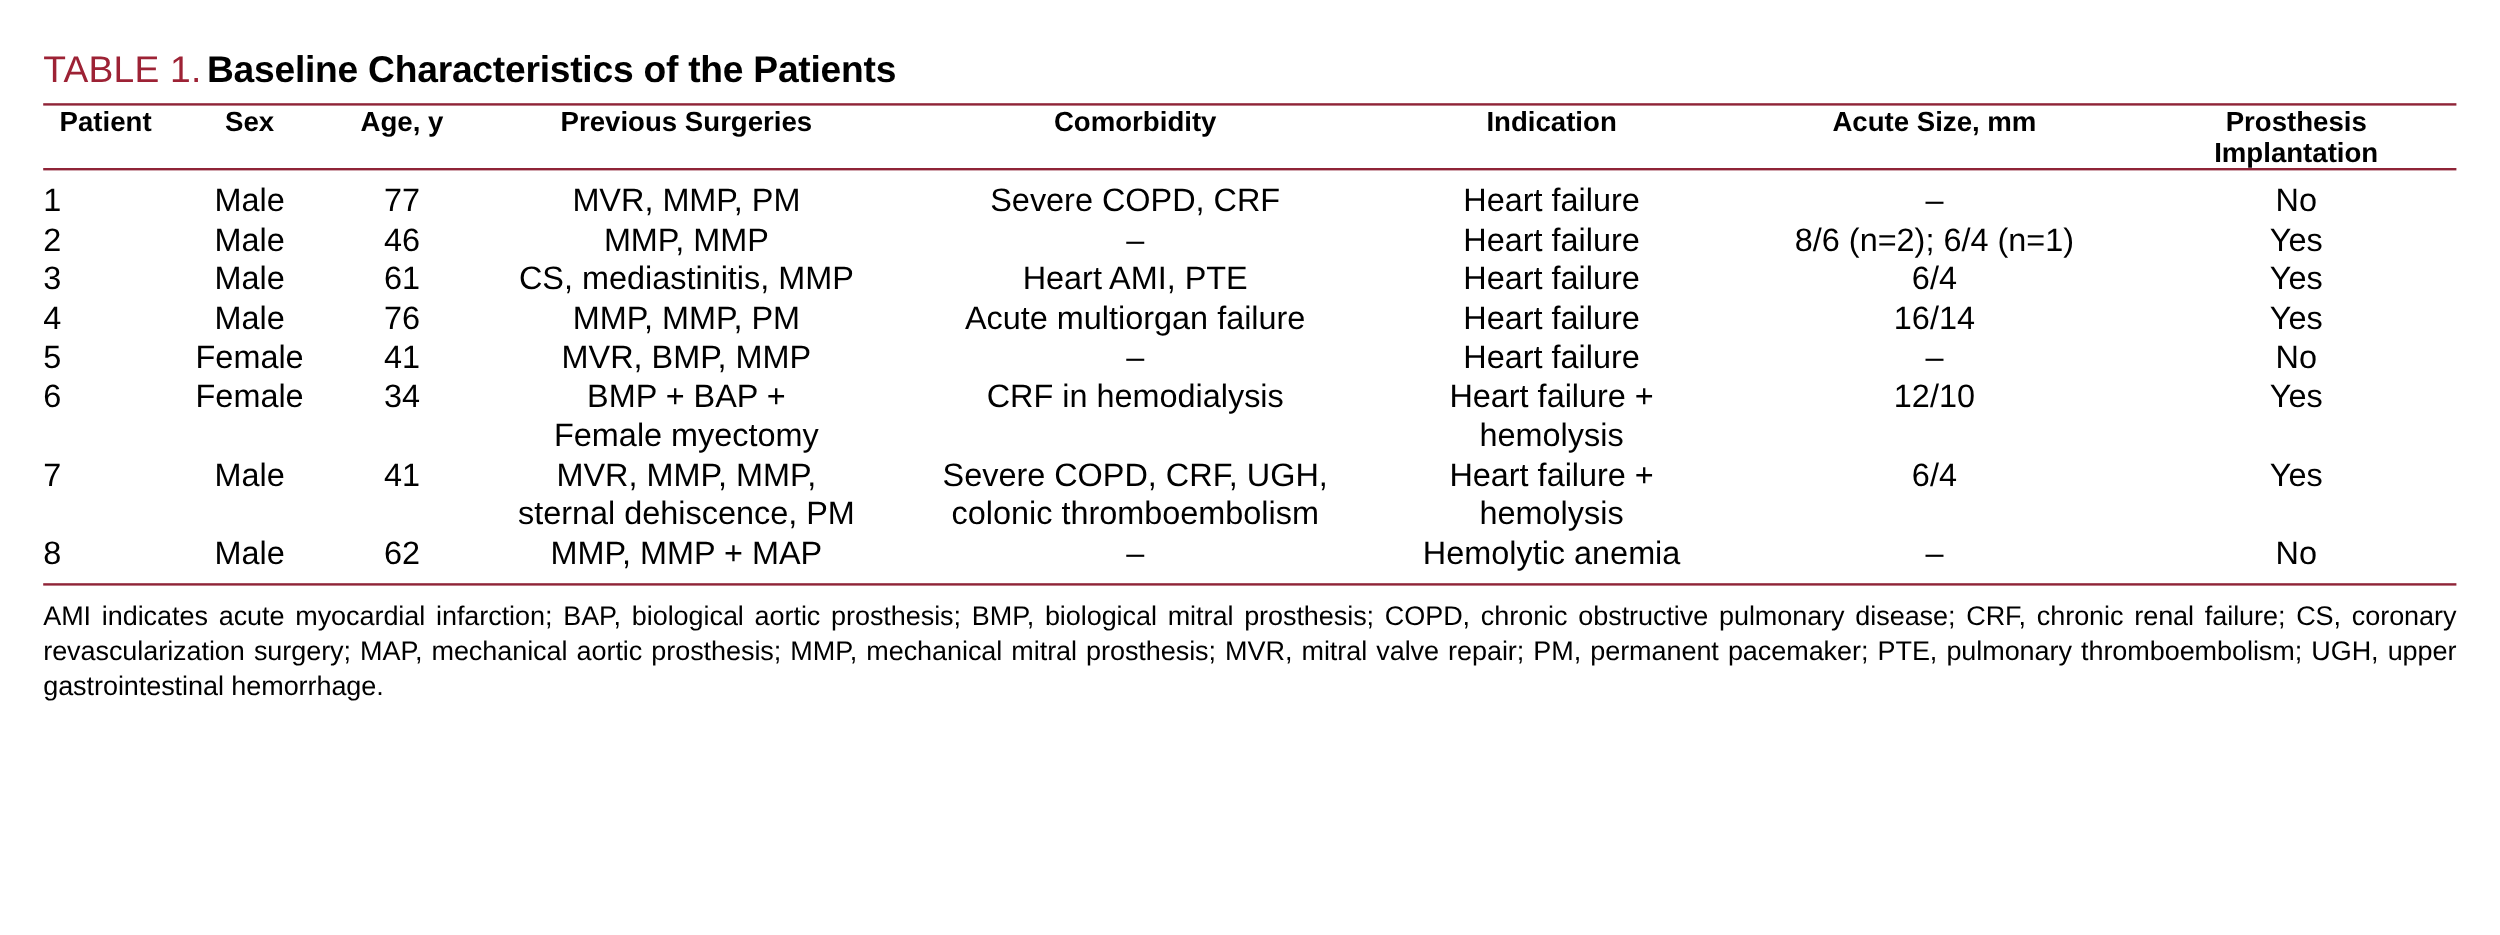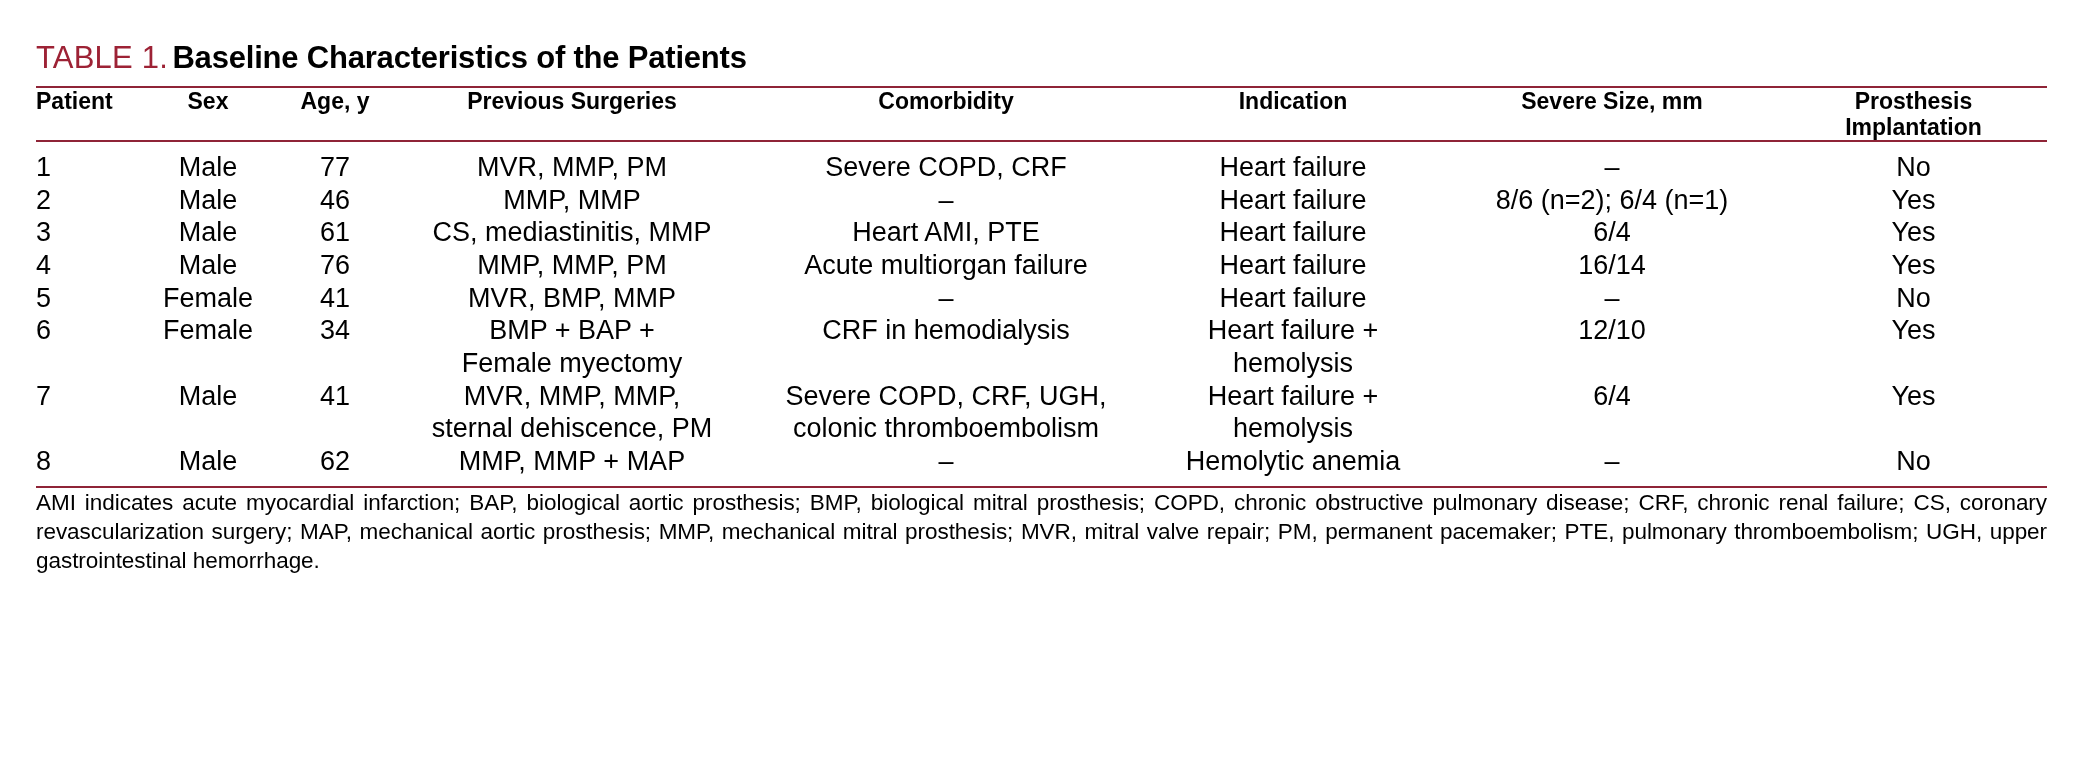--- a/index.html
+++ b/index.html
@@ -64,21 +64,21 @@
   }
 
   thead th {
     font-size: 23px;
     font-weight: 700;
     line-height: 1.13;
     padding-top: 14px;
     padding-bottom: 14px;
     white-space: pre-line;
   }
-  thead th.col-patient { text-align: left; }
+  thead th.col-patient { text-align: center; }
 
   tbody td {
     font-size: 27px;
     font-weight: 400;
     text-align: center;
     line-height: 1.21;
     padding-top: 2px;
     padding-bottom: 2px;
     white-space: pre-line;
   }
@@ -96,20 +96,21 @@
   col.c-indic   { width: 302px; }
   col.c-device  { width: 336px; }
   col.c-prosth  { width: 267px; }
 
   
   .footnote {
     font-size: 22.5px;
     line-height: 1.30;
     text-align: justify;
     text-align-last: left;
+    padding-top: 11px;
     letter-spacing: -0.05px;
   }
 </style>
 </head>
 <body>
 
 <div class="sheet">
 
   <div class="title-block">
     <span class="title-label">TABLE 1.</span>
@@ -130,21 +131,21 @@
       <col class="c-prosth">
     </colgroup>
     <thead>
       <tr>
         <th class="col-patient">Patient</th>
         <th>Sex</th>
         <th>Age, y</th>
         <th>Previous Surgeries</th>
         <th>Comorbidity</th>
         <th>Indication</th>
-        <th>Severe Size, mm</th>
+        <th>Acute Size, mm</th>
         <th>Prosthesis
 Implantation</th>
       </tr>
     </thead>
   </table>
 
   <div class="rule rule-mid"></div>
 
   <table class="tbl">
     <colgroup>

